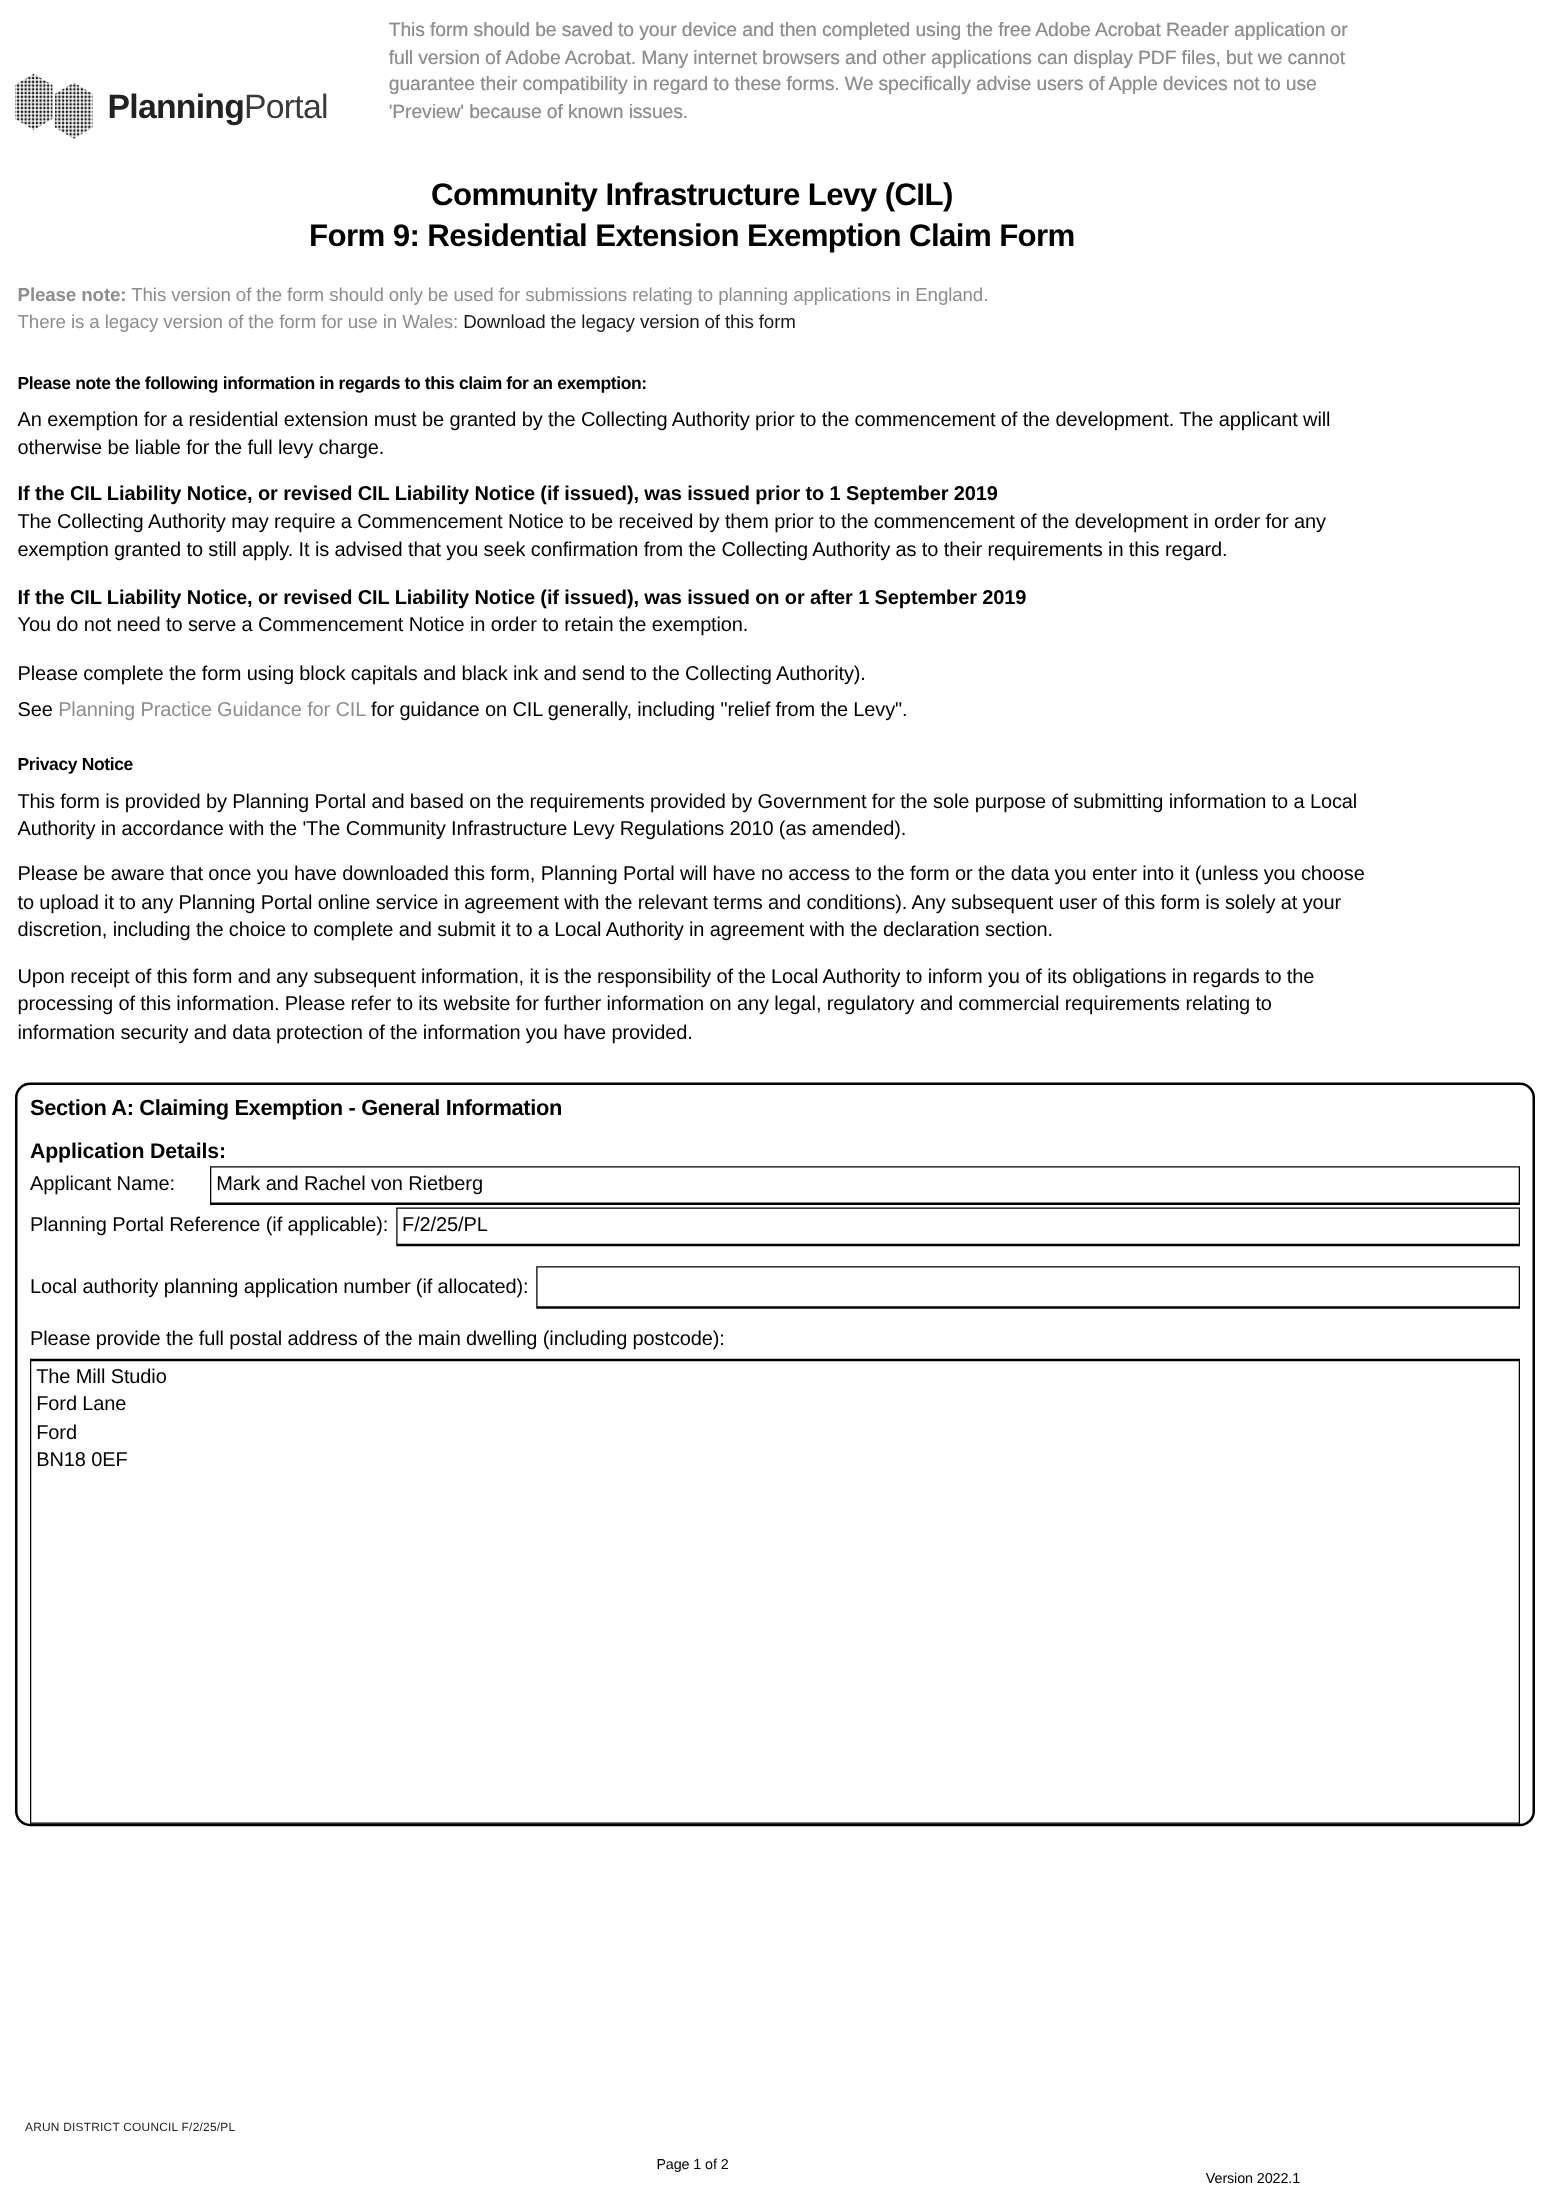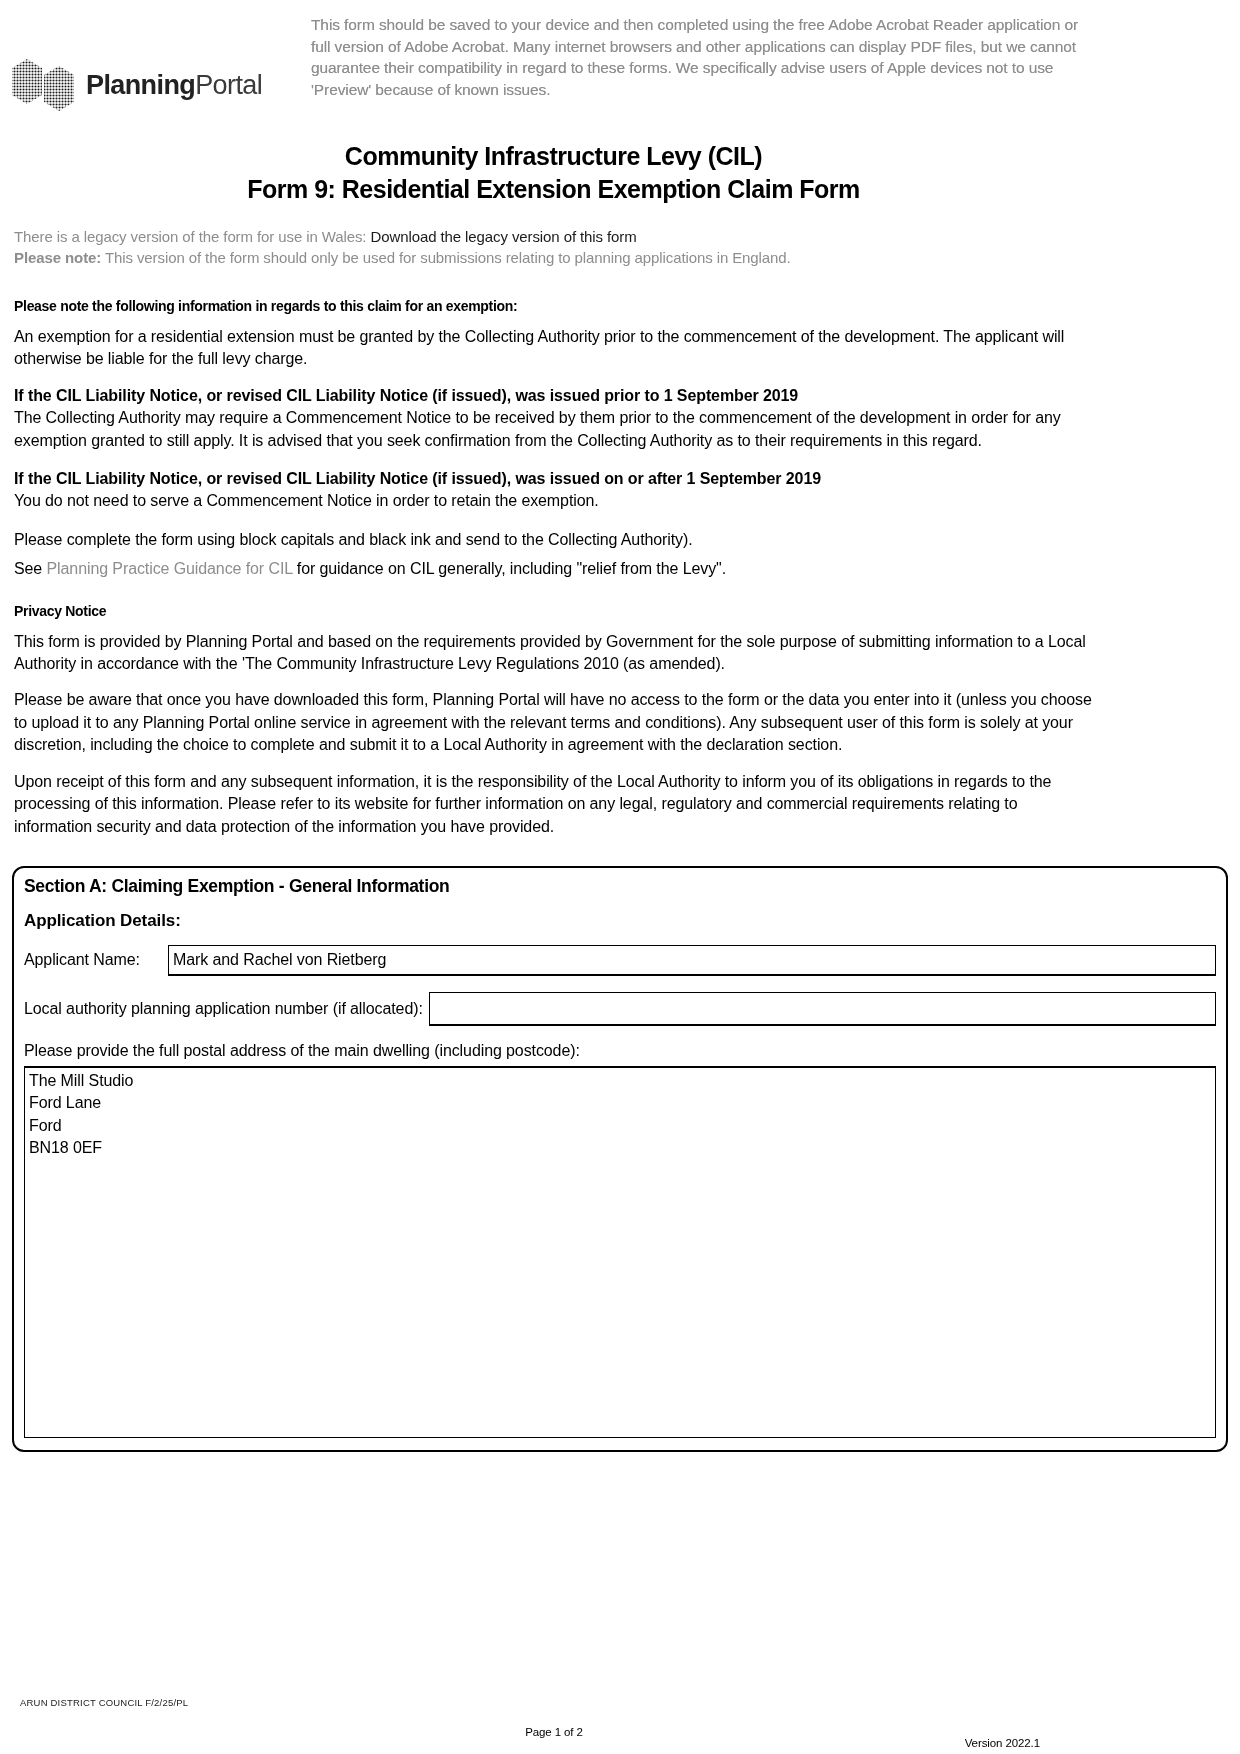--- a/index.html
+++ b/index.html
@@ -56,21 +56,21 @@
     margin: 28px 12px 0 12px;
     border: 2.5px solid #000;
     border-radius: 12px;
     padding: 6px 10px 0 10px;
     min-height: 586px;
   }
   .section-title { font-weight: bold; font-size: 17.5px; margin: 2px 0 0 0; letter-spacing: -0.3px; }
   .section-sub { font-style: italic; font-size: 15.5px; margin-top: 6px; }
   .app-details { font-weight: bold; font-size: 17px; margin-top: 14px; }
 
-  .field-row { display: flex; align-items: center; margin-top: 14px; }
+  .field-row { display: flex; align-items: center; margin-top: 2px; }
   .field-row .flabel { font-size: 16px; padding-right: 6px; white-space: nowrap; }
   .fbox {
     flex: 1;
     background: #fff;
     border: 1px solid #000;
     border-bottom-width: 2px;
     height: 31px;
     font-size: 16px;
     line-height: 28px;
     padding: 0 4px;
@@ -121,22 +121,22 @@
   </div>
 
   <div class="content">
 
     <div class="doc-title">
       <div>Community Infrastructure Levy (CIL)</div>
       <div>Form 9: Residential Extension Exemption Claim Form</div>
     </div>
 
     <div class="version-note">
+      <div><b>Please note:</b><span> This version of the  form should only be used for submissions relating to planning applications in England.</span></div>
       <div><span>There is a legacy version of the form for use in Wales:  </span><span class="link-dark">Download the legacy version of this form</span></div>
-      <div><b>Please note:</b><span> This version of the  form should only be used for submissions relating to planning applications in England.</span></div>
     </div>
 
     <h2 class="block-heading">Please note the following information in regards to this claim for an exemption:</h2>
     <p class="body">An exemption for a residential extension must be granted by the Collecting Authority prior to the commencement of the development. The applicant will otherwise be liable for the full levy charge.</p>
 
     <div class="bold-line first">If the CIL Liability Notice, or revised CIL Liability Notice (if issued), was issued prior to 1 September 2019</div>
     <p class="body tight">The Collecting Authority may require a Commencement Notice to be received by them prior to the commencement of the development in order for any exemption granted to still apply. It is advised that you seek confirmation from the Collecting Authority as to their requirements in this regard.</p>
 
     <div class="bold-line">If the CIL Liability Notice, or revised CIL Liability Notice (if issued), was issued on or after 1 September 2019</div>
     <p class="body tight">You do not need to serve a Commencement Notice in order to retain the exemption.</p>
@@ -154,20 +154,24 @@
 
   <div class="section-box">
     <div class="section-title">Section A: Claiming Exemption  - General Information</div>
     <div class="app-details">Application Details:</div>
 
     <div class="field-row row-applicant">
       <span class="flabel">Applicant Name:</span>
       <div class="fbox">Mark and Rachel von Rietberg</div>
     </div>
 
+    <div class="field-row">
+      <span class="flabel">Planning Portal Reference (if applicable):</span>
+      <div class="fbox">F/2/25/PL</div>
+    </div>
 
     <div class="field-row row-la">
       <span class="flabel">Local authority planning application number (if allocated):</span>
       <div class="fbox"></div>
     </div>
 
     <div class="addr-label">Please provide the full postal address of the main dwelling (including postcode):</div>
     <div class="addr-box">The Mill Studio
 Ford Lane
 Ford

